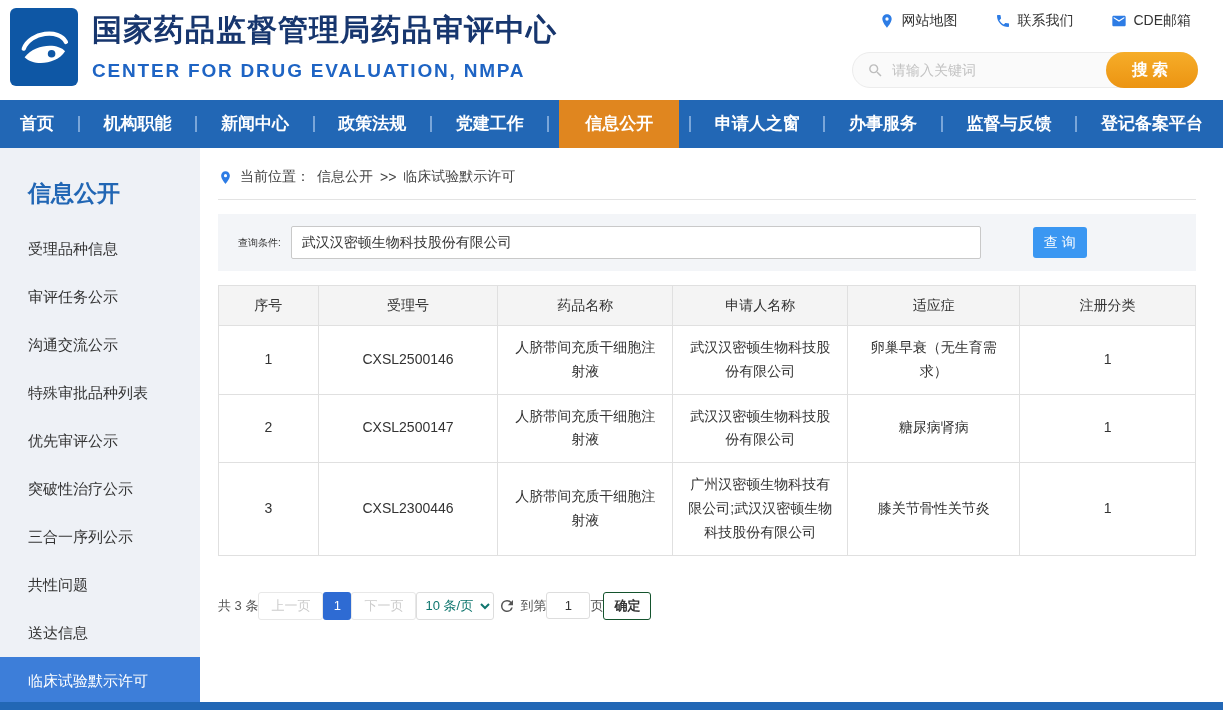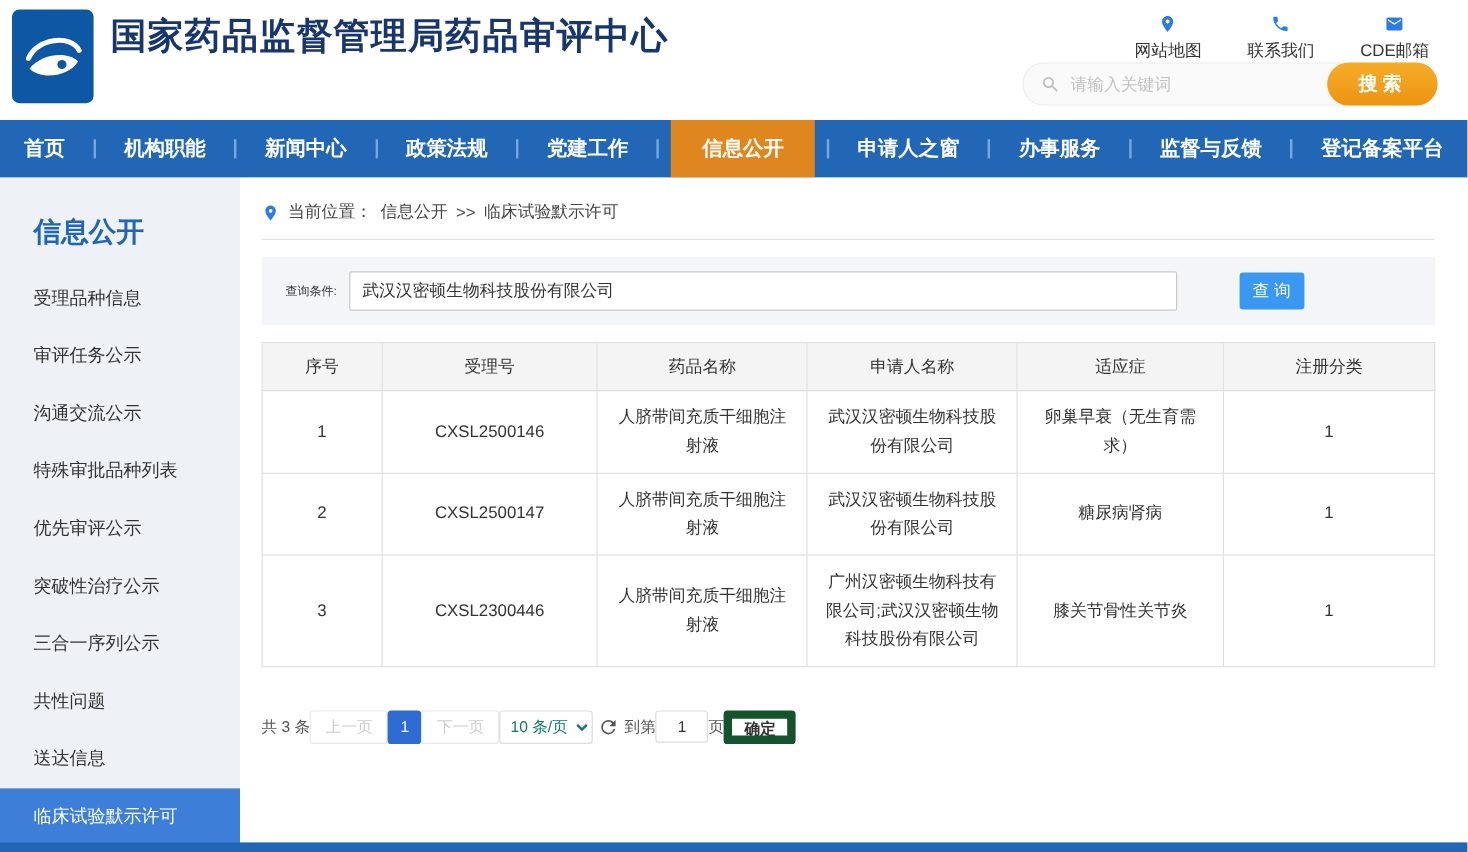--- a/index.html
+++ b/index.html
@@ -10,21 +10,21 @@
   }
   
   .header { position:relative; height:100px; background:#fff; }
   .logo { position:absolute; left:10px; top:8px; width:68px; height:78px;
           background:#0e57a5; border-radius:6px; display:flex; align-items:center; justify-content:center; cursor:pointer; }
   .logo svg { width:54px; height:54px; }
   .title-block { position:absolute; left:92px; top:10px; }
   .site-title { font-size:30px; font-weight:bold; color:#17366e; letter-spacing:1px; }
   .site-subtitle { margin-top:9px; font-size:19px; font-weight:bold; color:#1e64c4; letter-spacing:1.8px; }
   .quick-links { position:absolute; right:32px; top:12px; display:flex; gap:38px; align-items:center; }
-  .quick-link { display:flex; align-items:center; gap:6px; font-size:14px; color:#333; text-decoration:none; cursor:pointer;flex-direction:column; }
+  .quick-link { display:flex; align-items:center; gap:6px; font-size:14px; color:#333; text-decoration:none; cursor:pointer; }
   .quick-link svg { width:16px; height:16px; fill:#2d7ce5; }
   .search-bar { position:absolute; right:25px; top:52px; width:346px; height:36px;
                 background:#fafafa; border:1px solid #ececec; border-radius:18px;
                 display:flex; align-items:center; padding-left:14px; }
   .search-bar .search-icon { width:17px; height:17px; margin-right:8px; display:inline-flex; }
   .search-bar .search-icon svg { width:17px; height:17px; fill:#bdbdbd; }
   .search-bar input { flex:1; border:none; outline:none; background:transparent; font-size:14px; color:#333;
                       font-family:inherit; }
   .search-bar input::placeholder { color:#c2c2c2; }
   .search-btn { width:92px; height:36px; margin-right:-1px; border:none; border-radius:18px;
@@ -66,38 +66,39 @@
   .pg-btn { height:28px; padding:0 12px; border:1px solid #e8e8e8; background:#fff; color:#ccc;
             border-radius:3px; font-size:13px; cursor:pointer; font-family:inherit; }
   .pg-num { width:28px; height:28px; border:none; border-radius:3px; background:#2e6bd3; color:#fff;
             font-size:13px; cursor:pointer; font-family:inherit; }
   .page-size { height:28px; border:1px solid #ddd; border-radius:3px; font-size:13px; color:#0f766e;
                background:#fff; padding:0 4px; font-family:inherit; }
   .refresh { display:inline-flex; cursor:pointer; margin:0 4px; }
   .refresh svg { width:18px; height:18px; fill:#555; }
   .goto-input { width:44px; height:27px; border:1px solid #ddd; border-radius:3px; text-align:center;
                 font-size:13px; color:#333; outline:none; font-family:inherit; }
-  .confirm-btn { height:28px; padding:0 10px; border:7px solid #14532d; background:#fff; border-radius:3px;
+  .confirm-btn { height:28px; padding:0 10px; border:1px solid #14532d; background:#fff; border-radius:3px;
                  font-size:13px; color:#333; font-weight:bold; cursor:pointer; font-family:inherit; }
   
   .bottom-bar { position:absolute; left:0; right:0; bottom:0; height:8px; background:#2267b5; }
 </style>
 </head>
 <body>
 
 <div class="header">
   <div class="logo">
     <svg viewBox="0 0 64 64">
       <path d="M8 34 C16 14 50 10 58 26" stroke="#fff" stroke-width="5" fill="none" stroke-linecap="round"></path>
       <path d="M9 44 C22 28 48 27 57 37 C47 53 19 55 9 44 Z" fill="#fff"></path>
       <circle cx="41" cy="40" r="4.5" fill="#0e57a5"></circle>
     </svg>
   </div>
   <div class="title-block">
     <div class="site-title">国家药品监督管理局药品审评中心</div>
+    <div class="site-subtitle">CENTER FOR DRUG EVALUATION, NMPA</div>
   </div>
   <div class="quick-links">
     <a class="quick-link">
       <svg viewBox="0 0 24 24">
           <path d="M12 2C8.1 2 5 5.1 5 9c0 5.2 7 13 7 13s7-7.8 7-13c0-3.9-3.1-7-7-7zm0 9.5A2.5 2.5 0 1 1 12 6.5a2.5 2.5 0 0 1 0 5z"></path>
         </svg>
       <span>网站地图</span>
     </a>
     <a class="quick-link">
       <svg viewBox="0 0 24 24">

